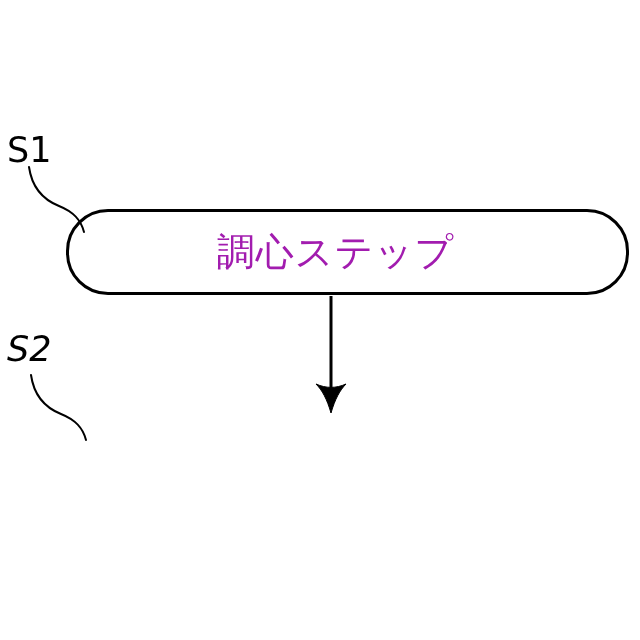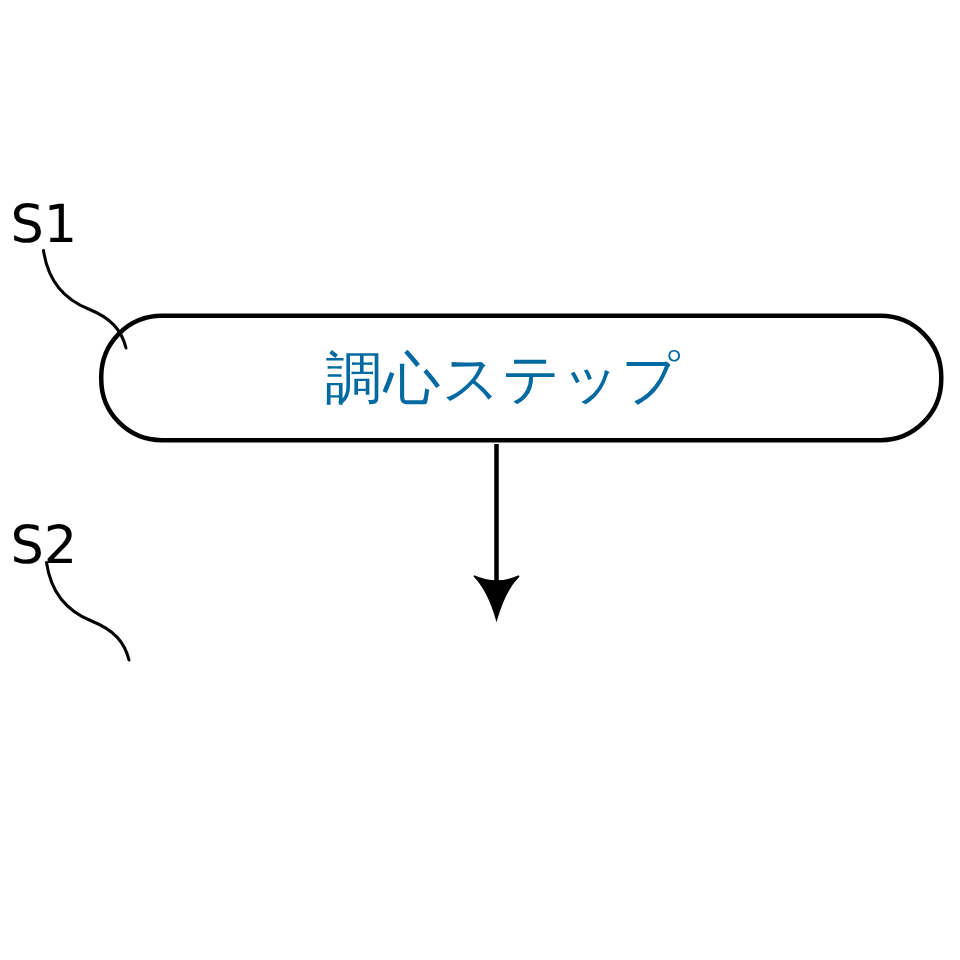--- a/index.html
+++ b/index.html
@@ -29,36 +29,36 @@
     border-radius: 42px;
     background: #ffffff;
     display: flex;
     align-items: center;
     justify-content: center;
   }
   .step-box.box-s1 { top: 209px; }
   .step-box.box-s2 { top: 414px; }
   .step-label {
     font-size: 38px;
-    color: #0369a1;
+    color: #a21caf;
     letter-spacing: 1px;
     line-height: 1;
     transform: translateX(-12px);
     white-space: nowrap;
   }
   .ref-label {
     position: absolute;
     left: 7px;
     font-size: 35px;
     color: #000000;
     line-height: 1;
     letter-spacing: 0px;
   }
   .ref-label.ref-s1 { top: 133px; }
-  .ref-label.ref-s2 { top: 347px; }
+  .ref-label.ref-s2 { top: 332px; font-style: italic; }
   svg.overlay {
     position: absolute;
     left: 0;
     top: 0;
     width: 640px;
     height: 640px;
     pointer-events: none;
   }
 </style>
 </head>

